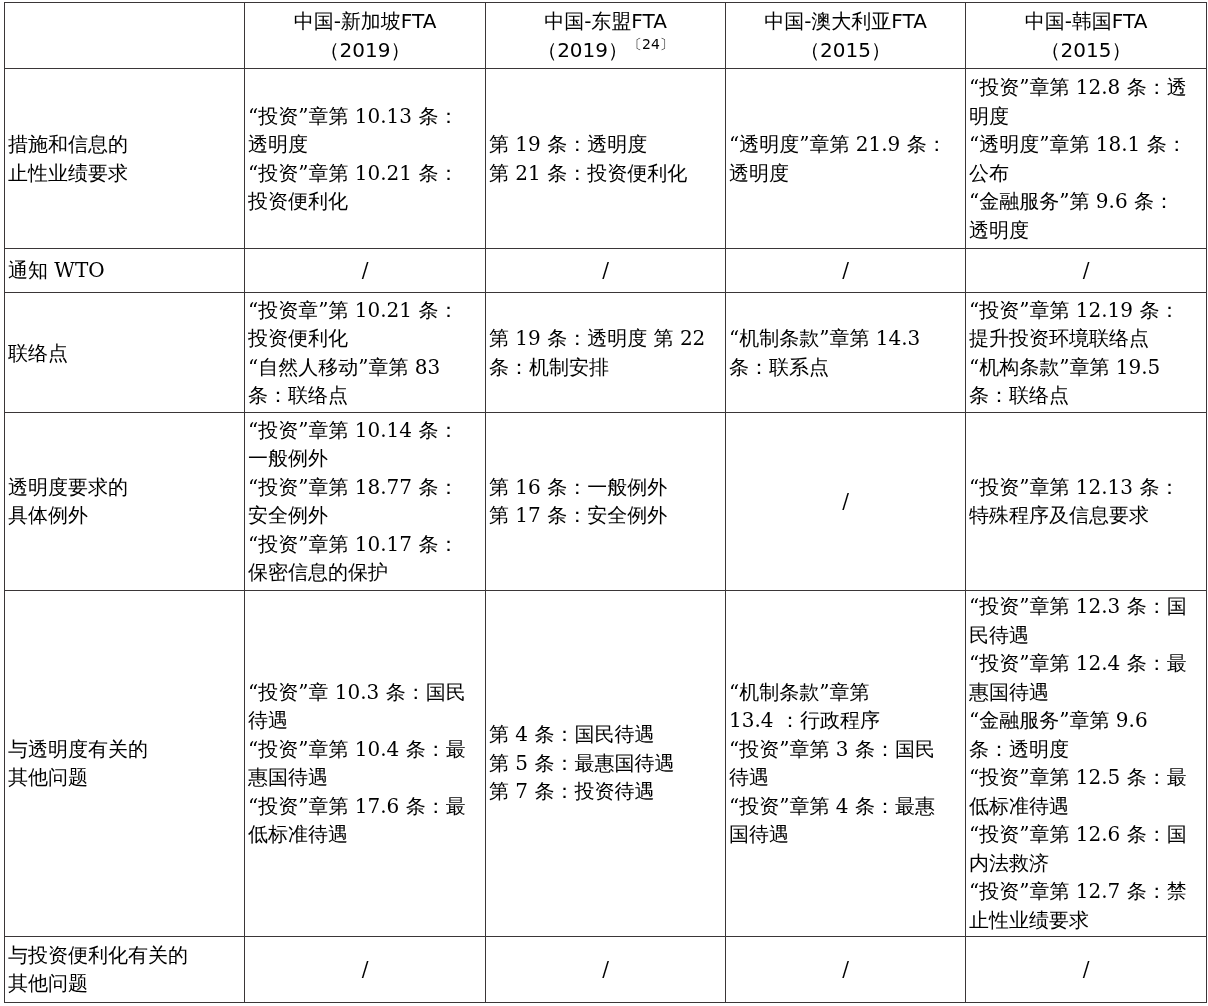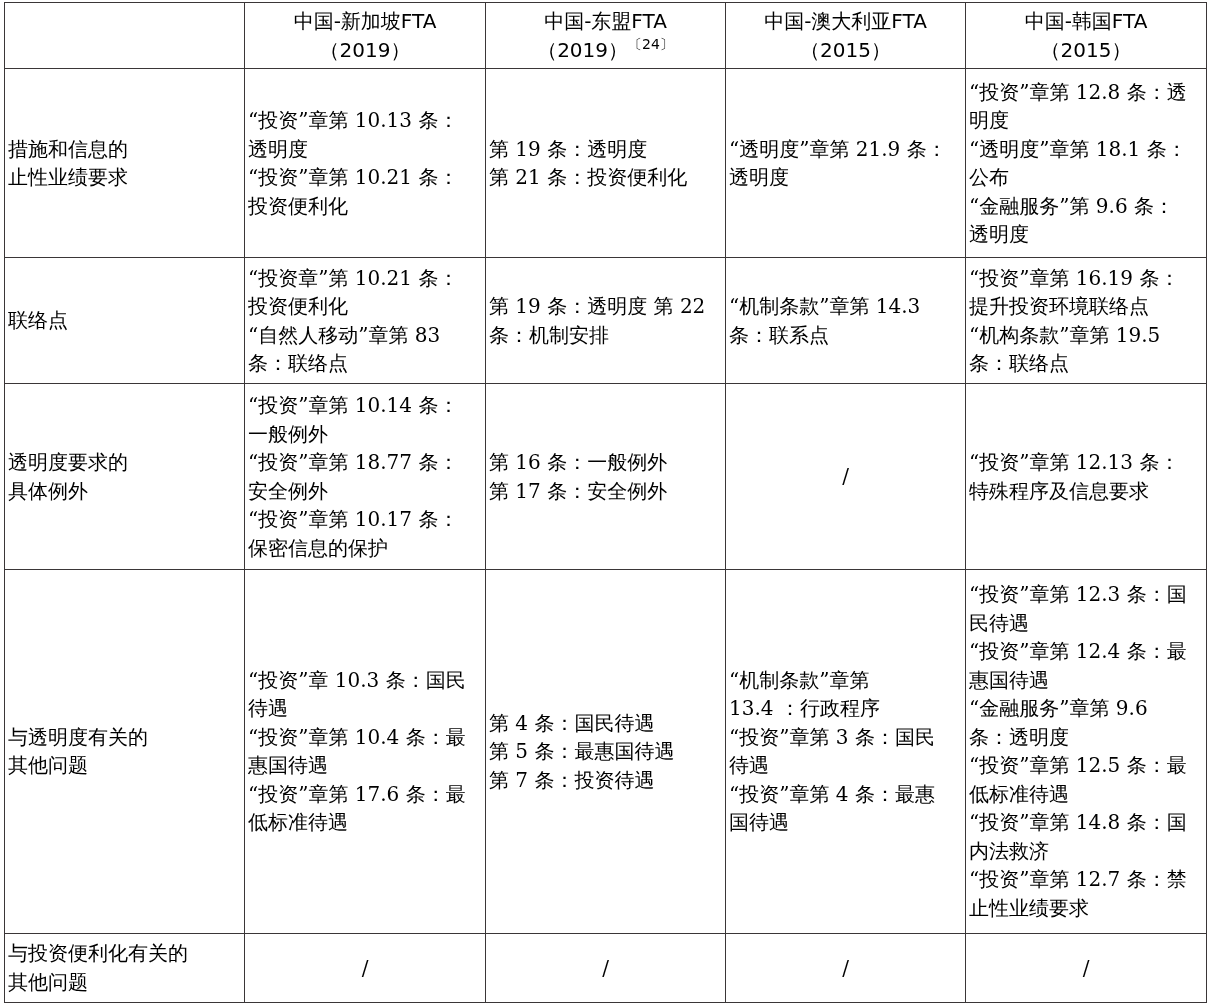--- a/index.html
+++ b/index.html
@@ -93,40 +93,57 @@
         </td>
         <td class="cell">
           <span class="line">“投资”章第 12.8 条：透</span>
           <span class="line">明度</span>
           <span class="line">“透明度”章第 18.1 条：</span>
           <span class="line">公布</span>
           <span class="line">“金融服务”第 9.6 条：</span>
           <span class="line">透明度</span>
         </td>
       </tr>
+      <tr style="height: 44px;">
+        <td class="rowlabel">
+          <span class="line">通知 WTO</span>
+        </td>
+        <td class="slash">
+          <span class="line">/</span>
+        </td>
+        <td class="slash">
+          <span class="line">/</span>
+        </td>
+        <td class="slash">
+          <span class="line">/</span>
+        </td>
+        <td class="slash">
+          <span class="line">/</span>
+        </td>
+      </tr>
       <tr style="height: 120px;">
         <td class="rowlabel">
           <span class="line">联络点</span>
         </td>
         <td class="cell">
           <span class="line">“投资章”第 10.21 条：</span>
           <span class="line">投资便利化</span>
           <span class="line">“自然人移动”章第 83</span>
           <span class="line">条：联络点</span>
         </td>
         <td class="cell">
           <span class="line">第 19 条：透明度 第 22</span>
           <span class="line">条：机制安排</span>
         </td>
         <td class="cell">
           <span class="line">“机制条款”章第 14.3</span>
           <span class="line">条：联系点</span>
         </td>
         <td class="cell">
-          <span class="line">“投资”章第 16.19 条：</span>
+          <span class="line">“投资”章第 12.19 条：</span>
           <span class="line">提升投资环境联络点</span>
           <span class="line">“机构条款”章第 19.5</span>
           <span class="line">条：联络点</span>
         </td>
       </tr>
       <tr style="height: 177px;">
         <td class="rowlabel">
           <span class="line">透明度要求的</span>
           <span class="line">具体例外</span>
         </td>
@@ -178,21 +195,21 @@
         </td>
         <td class="cell">
           <span class="line">“投资”章第 12.3 条：国</span>
           <span class="line">民待遇</span>
           <span class="line">“投资”章第 12.4 条：最</span>
           <span class="line">惠国待遇</span>
           <span class="line">“金融服务”章第 9.6</span>
           <span class="line">条：透明度</span>
           <span class="line">“投资”章第 12.5 条：最</span>
           <span class="line">低标准待遇</span>
-          <span class="line">“投资”章第 14.8 条：国</span>
+          <span class="line">“投资”章第 12.6 条：国</span>
           <span class="line">内法救济</span>
           <span class="line">“投资”章第 12.7 条：禁</span>
           <span class="line">止性业绩要求</span>
         </td>
       </tr>
       <tr style="height: 66px;">
         <td class="rowlabel">
           <span class="line">与投资便利化有关的</span>
           <span class="line">其他问题</span>
         </td>

